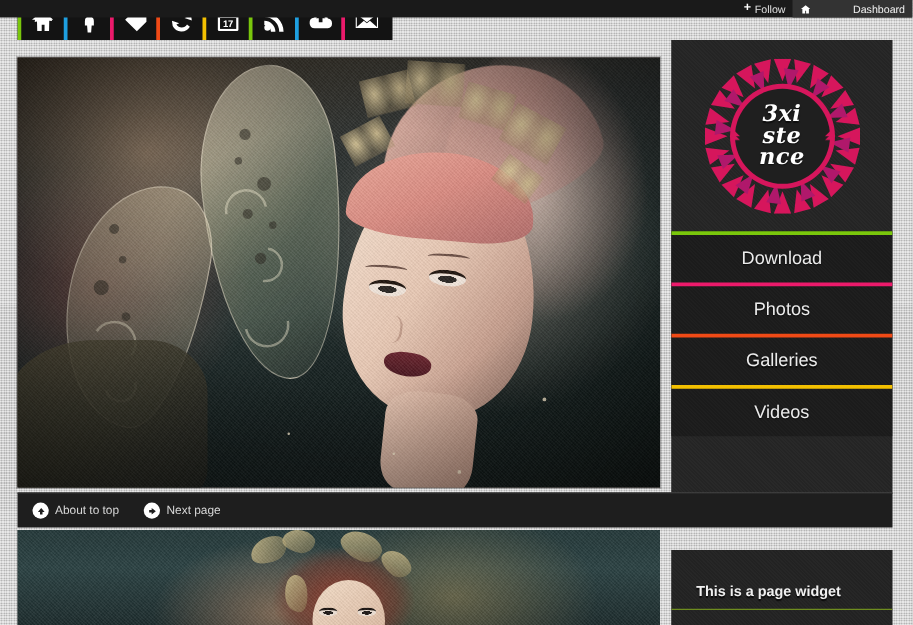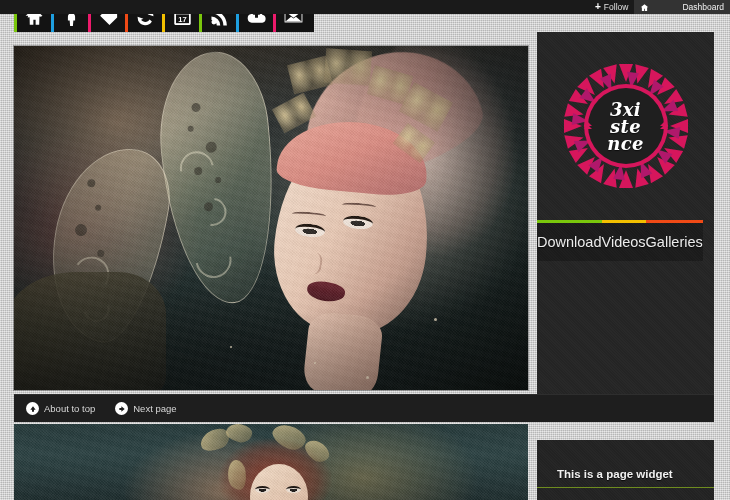--- a/index.html
+++ b/index.html
@@ -290,21 +290,21 @@
     top: 32px; left: 537px;
     width: 177px;
     height: 362px;
     background: #262626;
     background-image:
       repeating-linear-gradient(45deg, rgba(255,255,255,.012) 0 1px, rgba(0,0,0,.05) 1px 2px);
     z-index: 15;
     overflow: hidden;
   }
   .logo-wrap {
-    height: 188px;
+    height: 153px;
     display: flex;
     align-items: center;
     justify-content: center;
   }
   .logo { position: relative; width: 124px; height: 124px; }
   .logo svg { width: 124px; height: 124px; display: block; }
   .logo-text {
     position: absolute;
     inset: 0;
     display: flex;
@@ -327,21 +327,21 @@
   .logo-star {
     position: absolute; top: 58px; width: 0; height: 0;
     border-left: 4px solid transparent;
     border-right: 4px solid transparent;
     border-bottom: 4px solid #d6175c;
     filter: drop-shadow(0 3px 0 #d6175c);
   }
   .ls-left { left: 20px; }
   .ls-right { right: 20px; }
 
-  .menu { display: flex; }
+  .menu { display: flex; flex-direction: column; }
   .menu-item {
     height: 41px;
     display: flex;
     align-items: center;
     justify-content: center;
     color: #ececec;
     font-size: 14.5px;
     background: #1c1c1c;
     background-image:
       repeating-linear-gradient(45deg, rgba(255,255,255,.012) 0 1px, rgba(0,0,0,.05) 1px 2px);
@@ -696,25 +696,28 @@
         <span>ste</span>
         <span>nce</span>
       </span>
     </a>
   </div>
 
   <nav class="menu">
     <a class="menu-item" style="border-top-color:#7ac70c">
       <span>Download</span>
     </a>
-    <a class="menu-item" style="border-top-color:#f3c000">
-      <span>Videos</span>
+    <a class="menu-item" style="border-top-color:#ec1a6b">
+      <span>Photos</span>
     </a>
     <a class="menu-item" style="border-top-color:#f04a16">
       <span>Galleries</span>
     </a>
+    <a class="menu-item" style="border-top-color:#f3c000">
+      <span>Videos</span>
+    </a>
   </nav>
 </div>
 
 <div class="widget">
   <div class="widget-title">This is a page widget</div>
   <div class="widget-rule"></div>
 </div>
 
 </body></html>

